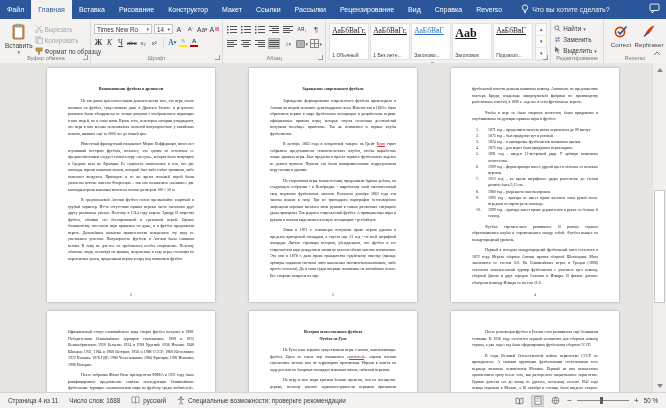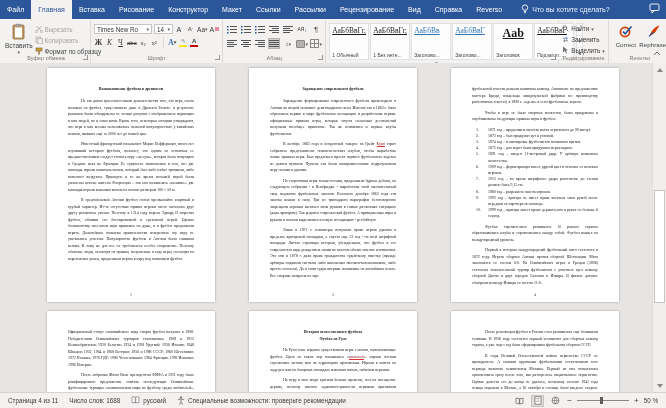--- a/index.html
+++ b/index.html
@@ -64,21 +64,21 @@
   .grid-ic{width:9px;height:9px;border:1px solid #8a8886;box-sizing:border-box;
            background:linear-gradient(#8a8886,#8a8886) center/100% 1px no-repeat,linear-gradient(#8a8886,#8a8886) center/1px 100% no-repeat;}
   .bucket{width:7px;height:6px;background:#b4b2b0;border:1px solid #8a8886;border-radius:1px;}
 
   
   .gallery{display:flex;align-items:stretch;padding-top:2px;}
   .style-card{width:34px;height:32px;background:#fdfdfd;border:1px solid #e3e1df;margin-right:1px;padding:2px 2px 1px;
               display:flex;flex-direction:column;justify-content:space-between;box-sizing:content-box;overflow:hidden;}
   .style-preview{font-family:"Liberation Serif",serif;font-size:7.5px;color:#1a1a1a;white-space:nowrap;overflow:hidden;text-decoration:underline;}
   .style-preview.blue{color:#2e74b5;}
-  .style-preview.big{font-size:12px;font-weight:bold;text-align:center;}
+  .style-preview.big{font-size:12px;font-weight:bold;}
   .style-label{font-size:5px;color:#444;white-space:nowrap;overflow:hidden;}
   .gallery-arrows{display:flex;flex-direction:column;width:10px;margin-left:1px;border:1px solid #e3e1df;background:#fafafa;}
   .ga{flex:1;display:flex;align-items:center;justify-content:center;font-size:4.5px;color:#605e5c;border-bottom:1px solid #e9e7e5;}
 
   
   .edit-rows{display:flex;flex-direction:column;gap:2px;padding-top:3px;}
   .erow{display:flex;align-items:center;gap:2px;font-size:6.3px;height:9px;color:#3b3a39;white-space:nowrap;}
   .rev{display:flex;gap:2px;padding:3px 1px 0;}
   .rbtn{width:26px;display:flex;flex-direction:column;align-items:center;font-size:6.2px;color:#444;gap:2px;}
   .collapse{position:absolute;right:5px;bottom:3px;}
@@ -317,24 +317,20 @@
         <div class="gallery">
             <div class="style-card">
               <div class="style-preview">АаБбВвГг,</div>
               <div class="style-label">1 Обычный</div>
             </div>
             <div class="style-card">
               <div class="style-preview">АаБбВвГг,</div>
               <div class="style-label">1 Без инте...</div>
             </div>
             <div class="style-card">
-              <div class="style-preview blue">АаБбВв</div>
-              <div class="style-label">Заголово...</div>
-            </div>
-            <div class="style-card">
               <div class="style-preview blue">АаБбВвГ</div>
               <div class="style-label">Заголово...</div>
             </div>
             <div class="style-card">
               <div class="style-preview big">Aab</div>
               <div class="style-label">Заголовок</div>
             </div>
             <div class="style-card">
               <div class="style-preview">АаБбВвГ</div>
               <div class="style-label">Подзагол...</div>

